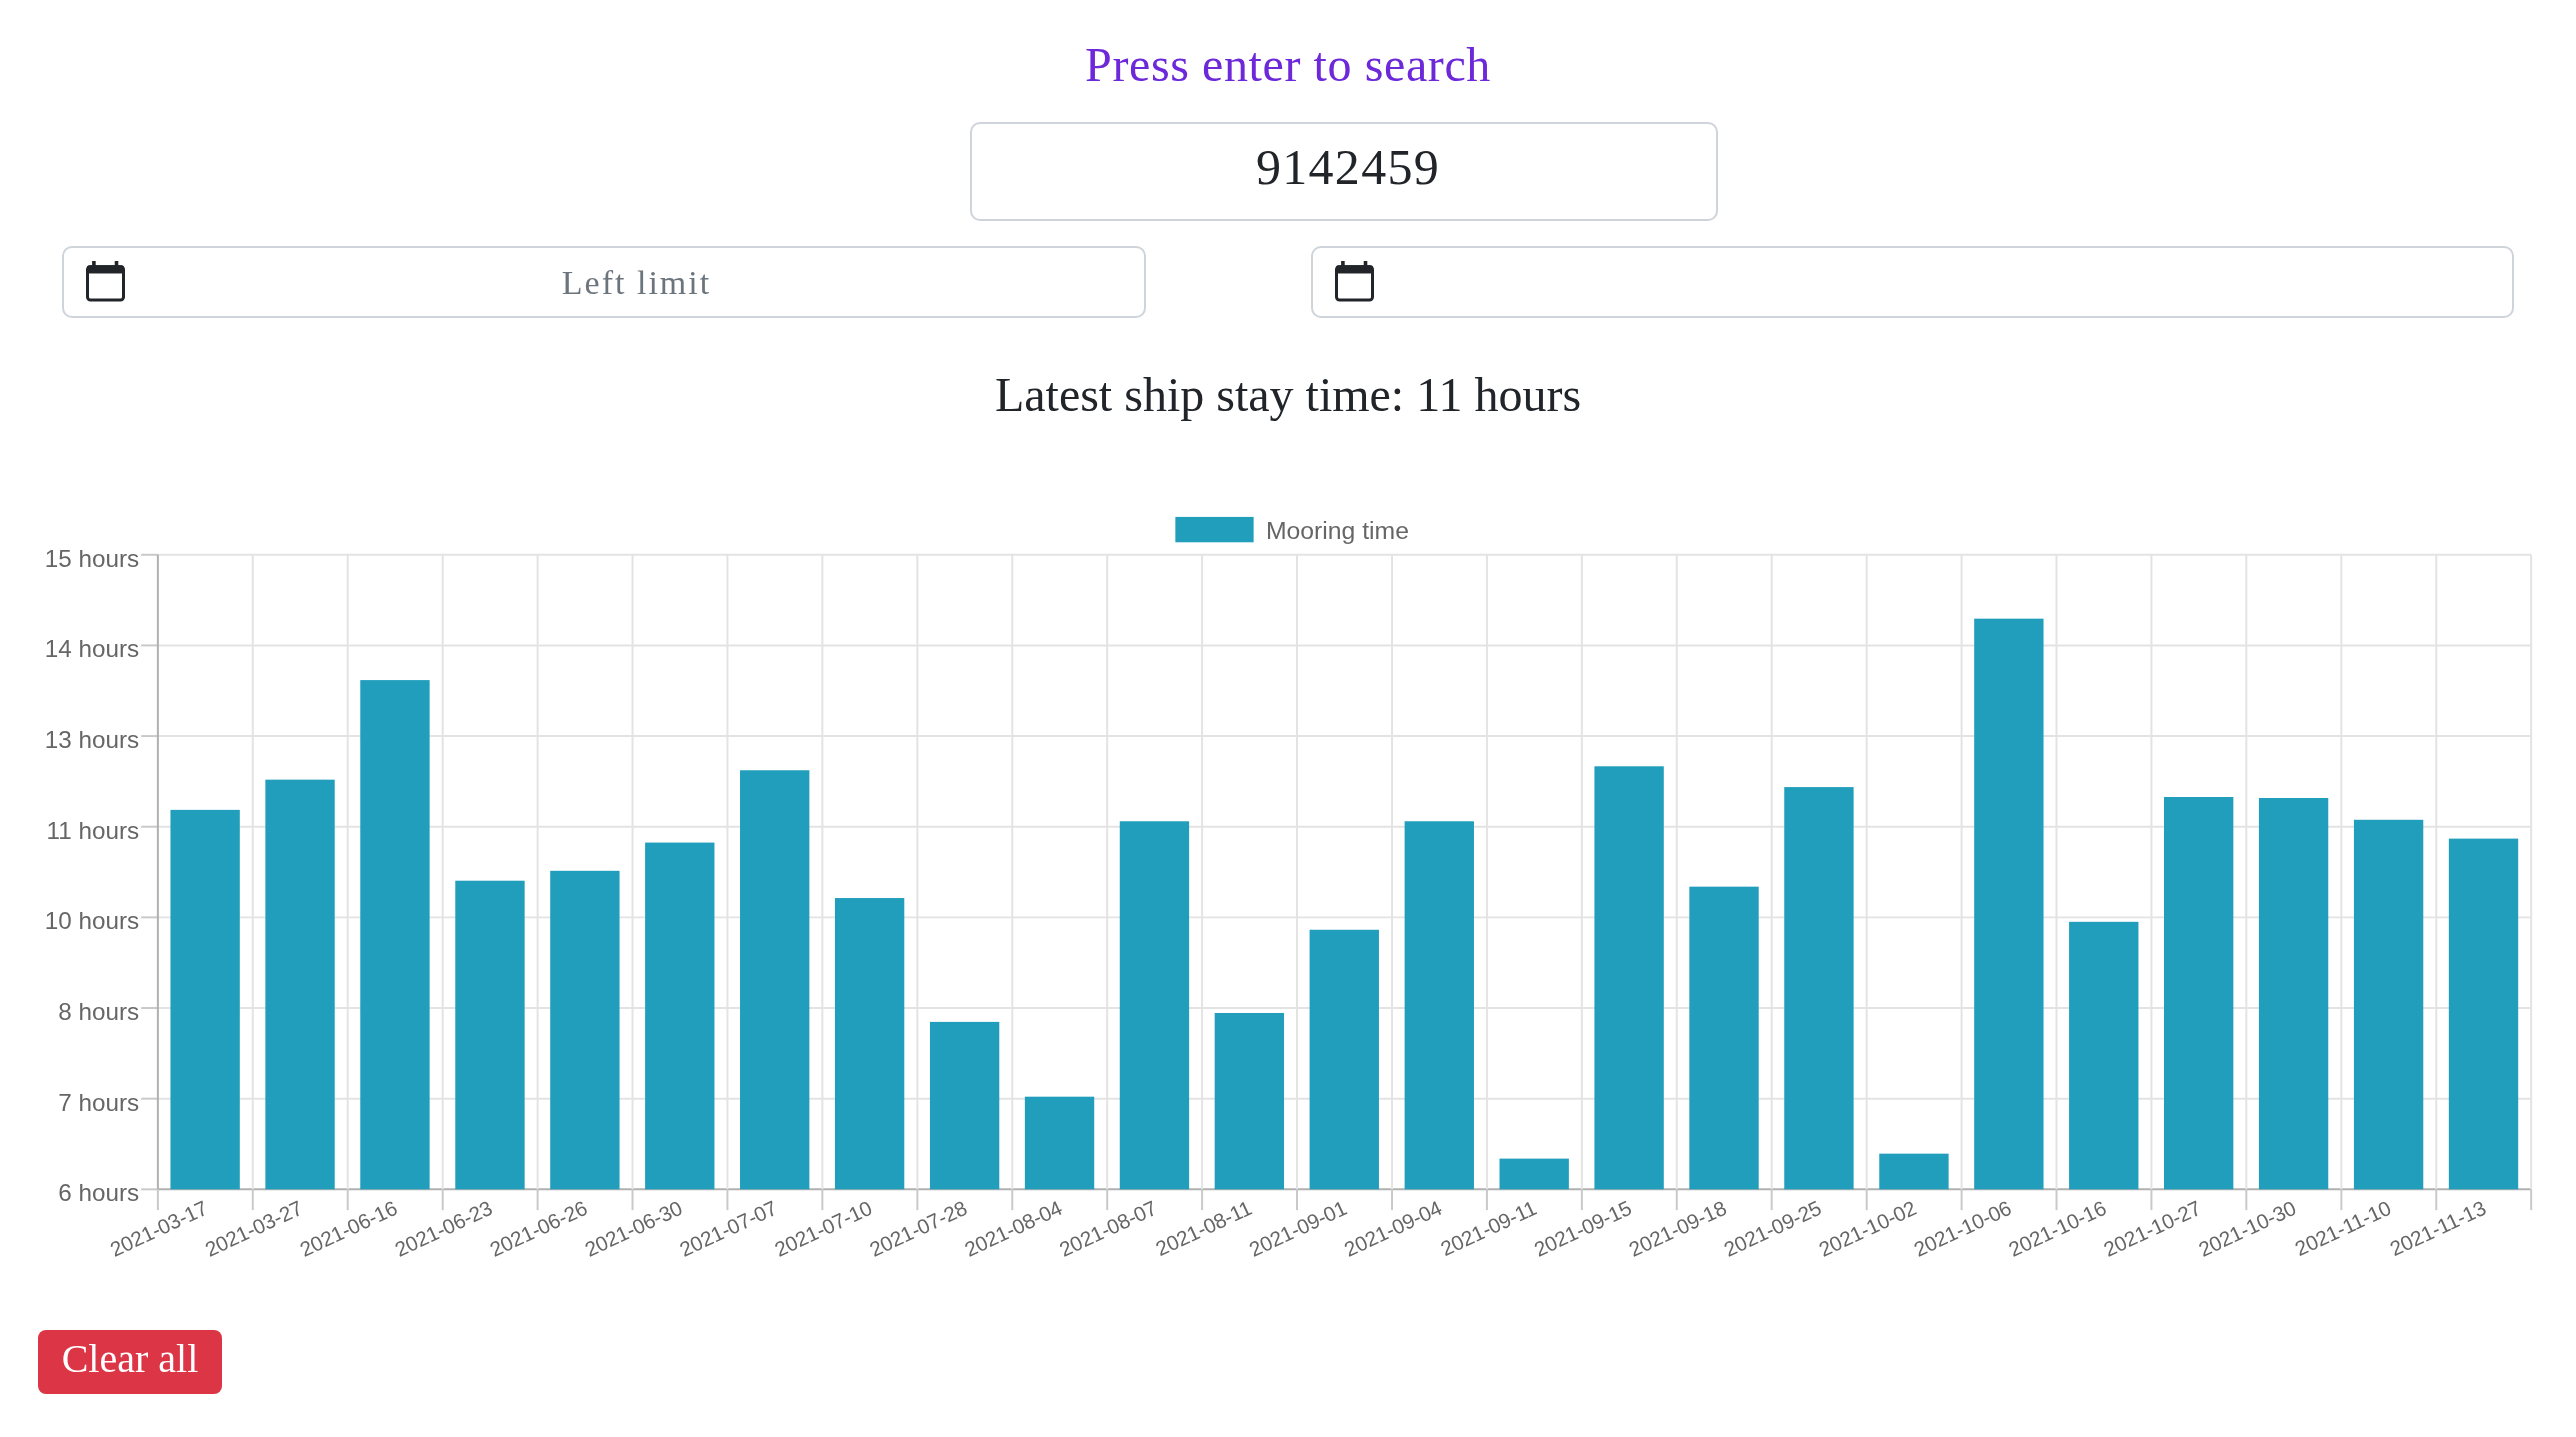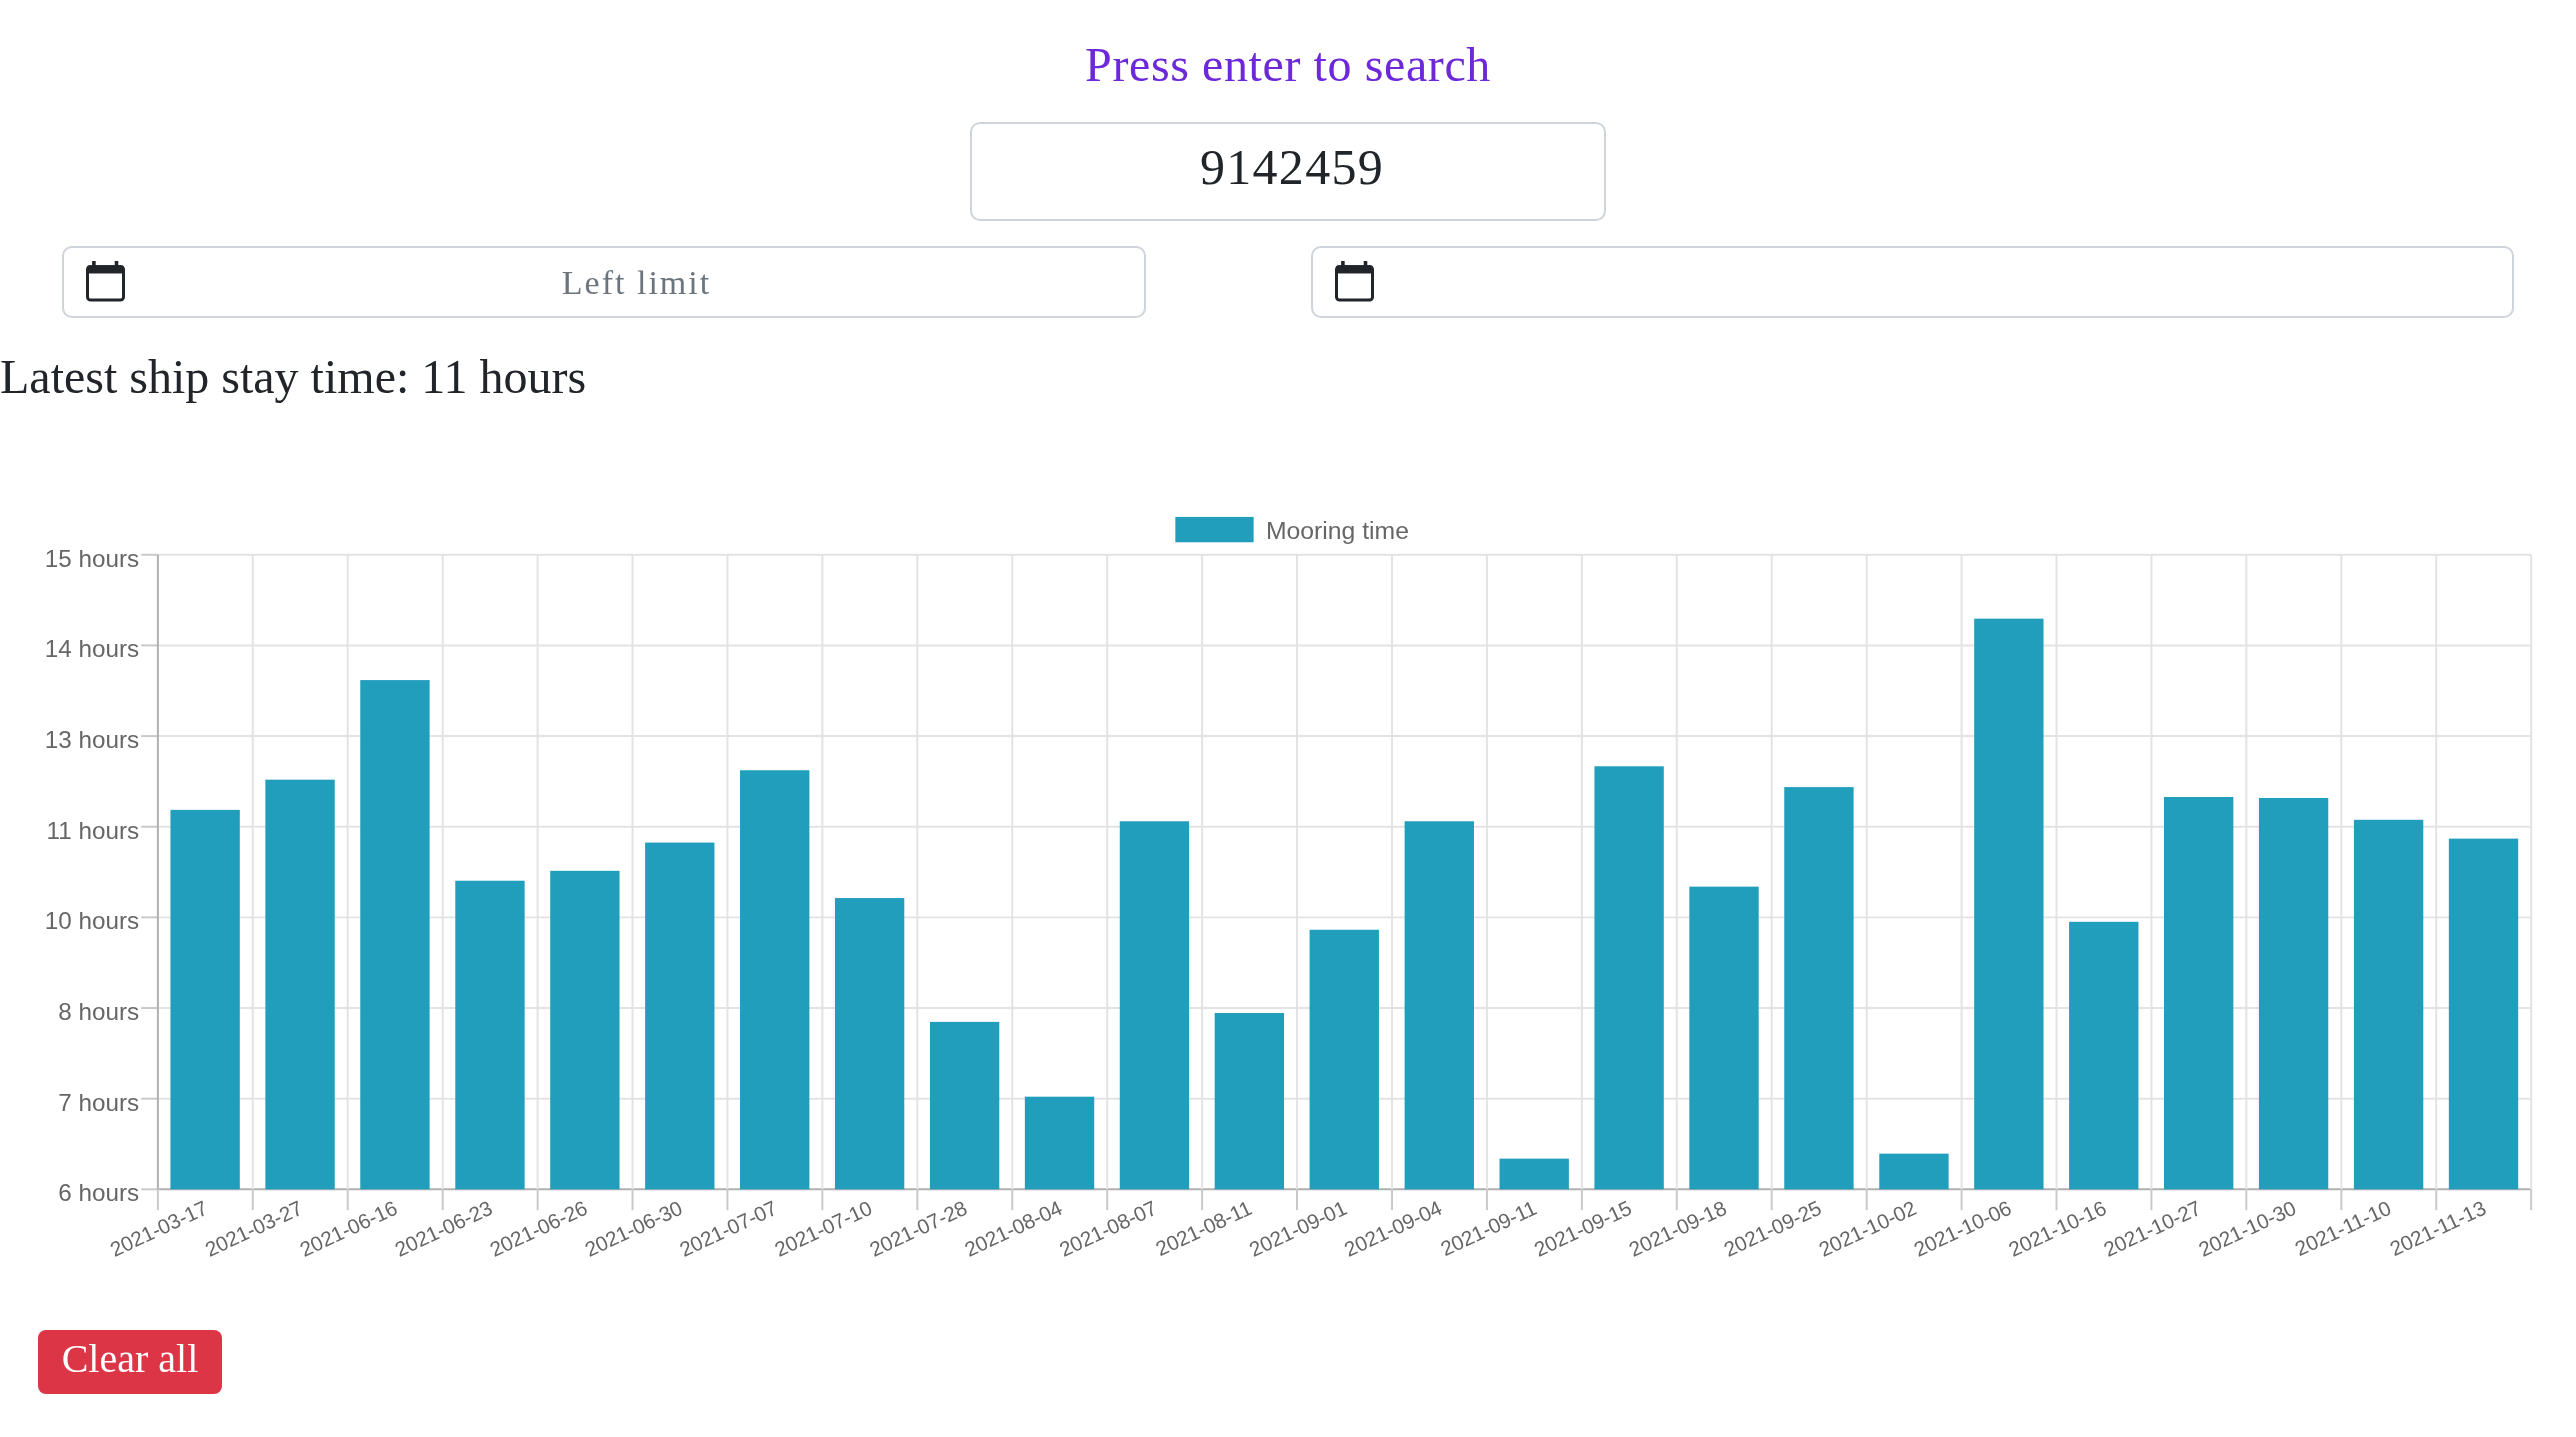--- a/index.html
+++ b/index.html
@@ -1,22 +1,22 @@
 <!DOCTYPE html>
 <html><head>
 <meta charset="utf-8">
 <style>
   html,body { margin:0; padding:0; }
   body { width:2576px; height:1438px; position:relative; background:#fff;
          font-family:"Liberation Serif",serif; overflow:hidden; }
   .h1 { position:absolute; left:0; top:41px; width:100%; text-align:center;
         font-size:48px; line-height:1; letter-spacing:0.6px; color:#6d28d9; }
-  .h2 { position:absolute; left:0; top:353px; width:100%; text-align:left;
+  .h2 { position:absolute; left:0; top:371px; width:100%; text-align:center;
         font-size:48px; line-height:1; color:#212529; }
-  .searchbox { position:absolute; left:970px; top:122px; width:636px; height:99px;
+  .searchbox { position:absolute; left:970px; top:122px; width:748px; height:99px;
         box-sizing:border-box; border:2px solid #ced4da; border-radius:10px;
         display:flex; align-items:center; justify-content:center;
         font-size:50px; color:#212529; letter-spacing:1.3px; padding-bottom:10px; padding-left:8px; }
   .datebox { position:absolute; top:246px; height:72px; box-sizing:border-box;
         border:2px solid #ced4da; border-radius:10px; background:#fff; }
   .datebox .icon { position:absolute; left:22px; top:13.4px; }
   .datebox .ph { position:absolute; left:65px; right:0; top:0; bottom:0;
         display:flex; align-items:center; justify-content:center;
         font-size:34px; color:#6c757d; letter-spacing:2px; padding-top:2px; }
   .btn { position:absolute; left:38px; top:1330px; width:184px; height:64px;

